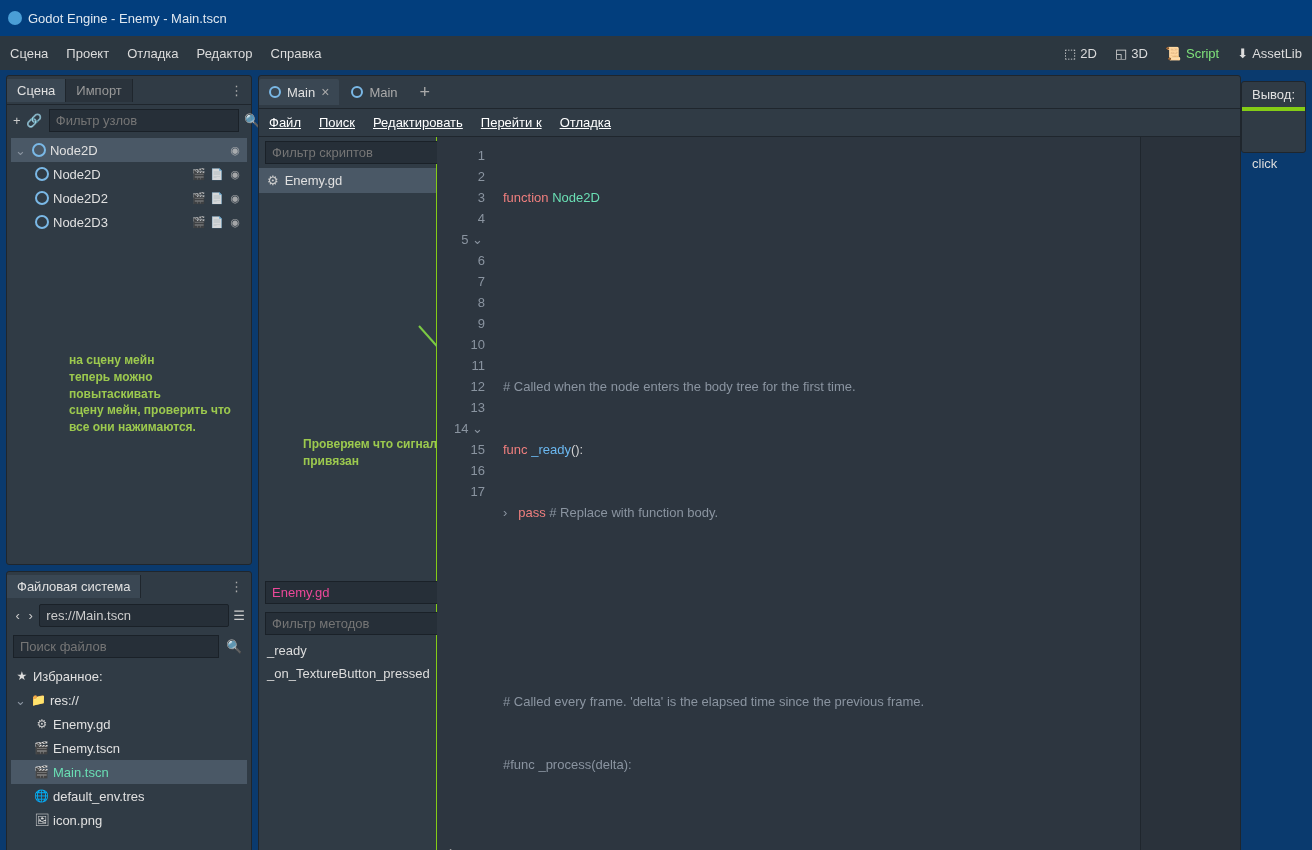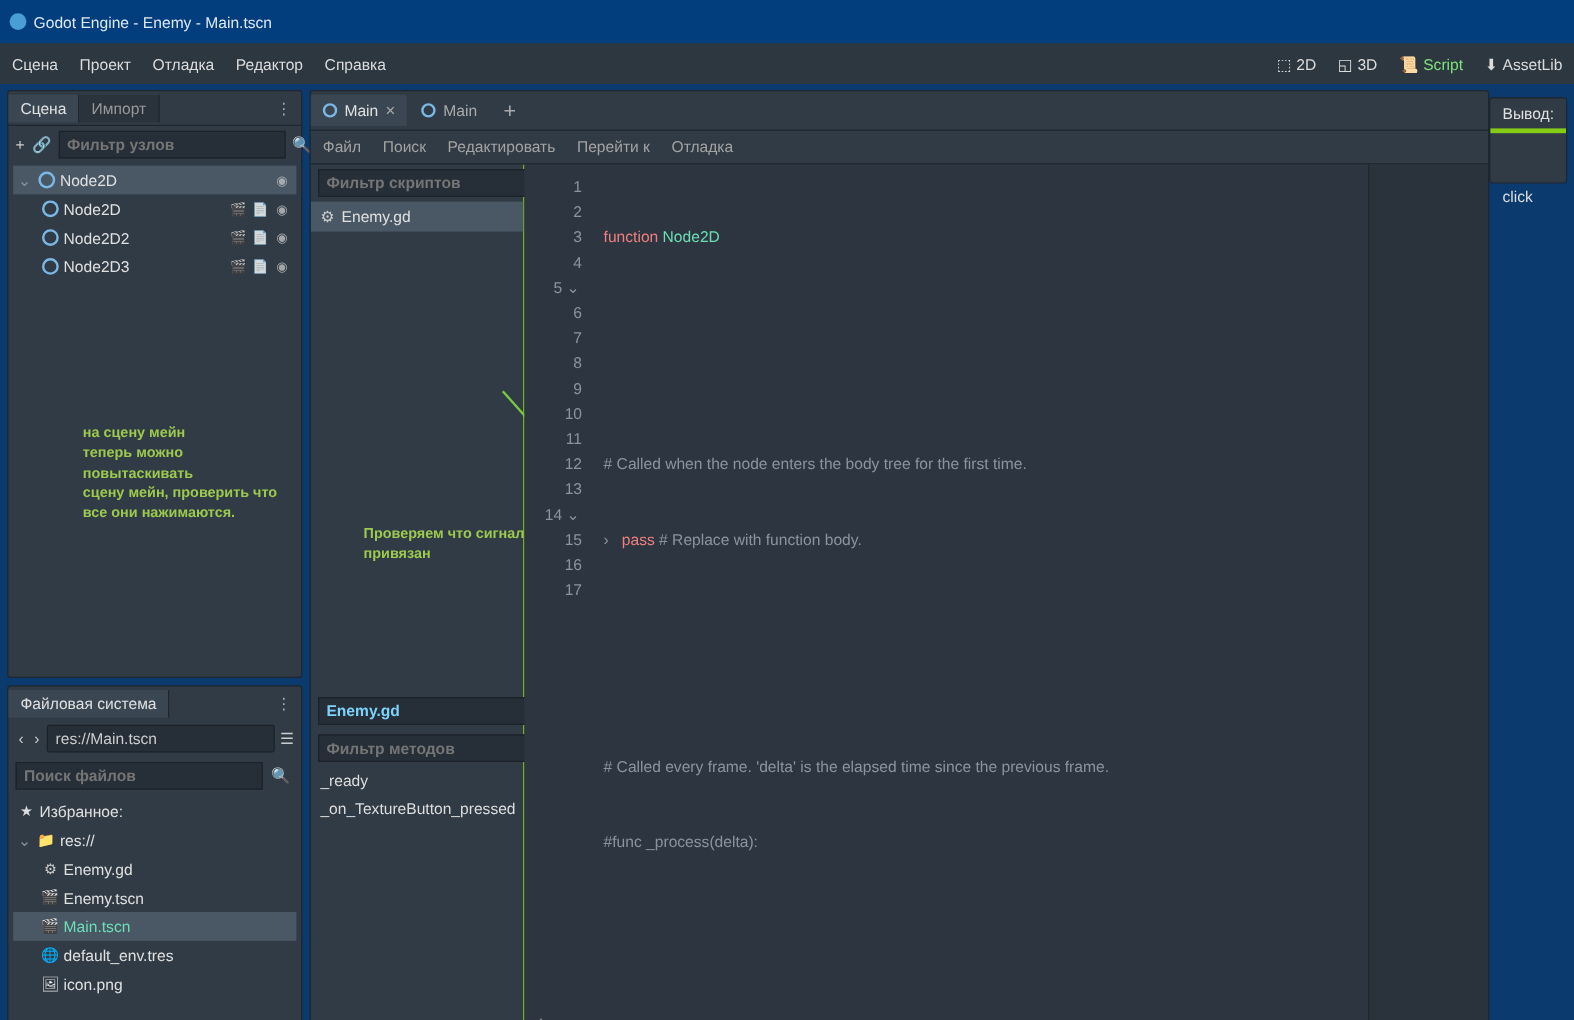--- a/index.html
+++ b/index.html
@@ -14,21 +14,21 @@
 .main-layout { display:flex; height:796px; }
 .left-col { width:252px; display:flex; flex-direction:column; gap:6px; padding:5px 0 5px 6px; }
 .right-col { flex:1; display:flex; padding:5px 6px 0 6px; }
 .panel { background:#303b45; border:1px solid #1f262d; border-radius:3px; }
 .tabs { display:flex; align-items:center; height:28px; }
 .tab { padding:4px 10px; color:#999; background:#2a333c; cursor:pointer; border-right:1px solid #1f262d; }
 .tab.active { background:#3a4753; color:#e0e0e0; }
 .tab-dots { margin-left:auto; padding:0 8px; color:#aaa; cursor:pointer; }
 .toolbar { display:flex; align-items:center; gap:6px; padding:4px 6px; border-top:1px solid #1f262d; }
 .icon-btn { width:22px; height:22px; display:flex; align-items:center; justify-content:center; color:#ccc; cursor:pointer; }
-.input-filter { flex:1; background:#262f38; border:1px solid #1a2128; color:#7dd3fc; padding:3px 6px; border-radius:0;font-weight:bold; }
+.input-filter { flex:1; background:#262f38; border:1px solid #1a2128; color:#ec4899; padding:3px 6px; border-radius:0; }
 .tree { padding:2px 4px; }
 .tree-row { display:flex; align-items:center; height:24px; gap:4px; cursor:pointer; padding:0 4px; position:relative; }
 .tree-row.selected { background:#4a5866; }
 .node-icon { width:14px; height:14px; border:2px solid #7ab8e6; border-radius:50%; flex-shrink:0; }
 .tree-row .label { flex:1; color:#e0e0e0; }
 .row-icons { display:flex; gap:2px; opacity:.8; }
 .row-icons span { width:16px; text-align:center; cursor:pointer; color:#c0c0c0; font-size:11px; }
 .eye { color:#ddd; }
 .indent { width:16px; }
 .annotation { color:#9cc94e; font-size:12px; font-weight:bold; padding:8px; line-height:1.4; position:absolute; }
@@ -41,21 +41,21 @@
 .file-icon.folder { color:#6bb8f0; }
 .file-icon.tscn { color:#ccc; }
 .file-icon.gd { color:#ccc; }
 .script-tabs { display:flex; align-items:center; height:32px; gap:2px; }
 .stab { display:flex; align-items:center; gap:6px; padding:5px 10px; color:#aaa; cursor:pointer; border-radius:2px 2px 0 0; }
 .stab.active { background:#3a4753; color:#e0e0e0; }
 .stab .close { color:#aaa; font-size:14px; }
 .stab .ring { width:12px;height:12px;border:2px solid #7ab8e6;border-radius:50%; }
 .plus-tab { padding:0 10px; color:#aaa; cursor:pointer; font-size:18px; }
 .script-toolbar { display:flex; gap:18px; padding:6px 10px; border-top:1px solid #1f262d; border-bottom:1px solid #1f262d; }
-.script-toolbar span { color:#a3a3a3; cursor:pointer; }
+.script-toolbar span { color:#ffffff; cursor:pointer;text-decoration:underline; }
 .editor-body { flex:1; display:flex; overflow:hidden; }
 .script-left { width:178px; display:flex; flex-direction:column; border-right:1px solid #84cc16; }
 .filterrow { display:flex; align-items:center; padding:4px 6px; gap:4px; }
 .scriptlist { flex:1; }
 .scriptlist .item { padding:5px 8px; background:#4a5866; color:#e0e0e0; cursor:pointer; display:flex; align-items:center; gap:6px; }
 .methodlist .item { padding:4px 8px; color:#ddd; cursor:pointer; }
 .gear-icon { color:#ccc; }
 .swaprow { display:flex; padding:4px 6px; gap:6px; align-items:center; }
 .code-area { flex:1; background:#2d3640; font-family:'Courier New',monospace; font-size:14px; position:relative; overflow:hidden; }
 .gutter { position:absolute; left:0; top:0; width:56px; text-align:right; color:#8a94a0; line-height:21px; padding:8px 8px 0 0; }
@@ -304,20 +304,21 @@
             <div class="ln" style="position:relative">14 <span class="fold">⌄</span></div>
             <div class="ln">15</div>
               <div class="ln">16</div>
               <div class="ln">17</div>
           </div>
           <div class="code-lines">
             <div class="cline"><span class="kw">function </span><span class="type">Node2D</span></div>
             <div class="cline"></div>
             <div class="cline"></div>
             <div class="cline"><span class="comment"># Called when the node enters the body tree for the first time.</span></div>
+            <div class="cline"><span class="kw">func </span><span class="fn">_ready</span><span class="punc">():</span></div>
             <div class="cline"><span class="comment">›   </span><span class="kw">pass </span><span class="comment"># Replace with function body.</span></div>
             <div class="cline"></div>
             <div class="cline"></div>
             <div class="cline"><span class="comment"># Called every frame. 'delta' is the elapsed time since the previous frame.</span></div>
             <div class="cline"><span class="comment">#func _process(delta):</span></div>
             
             
             
             
             

